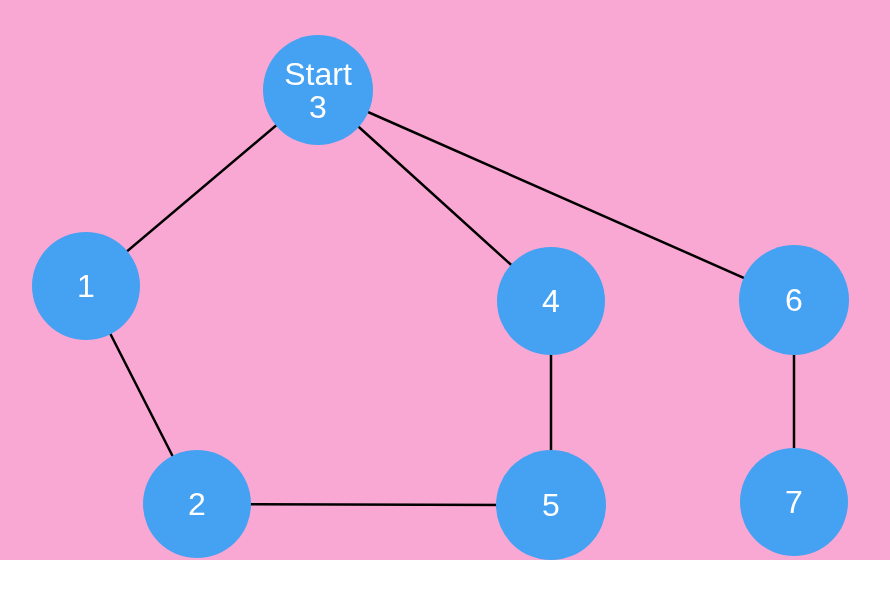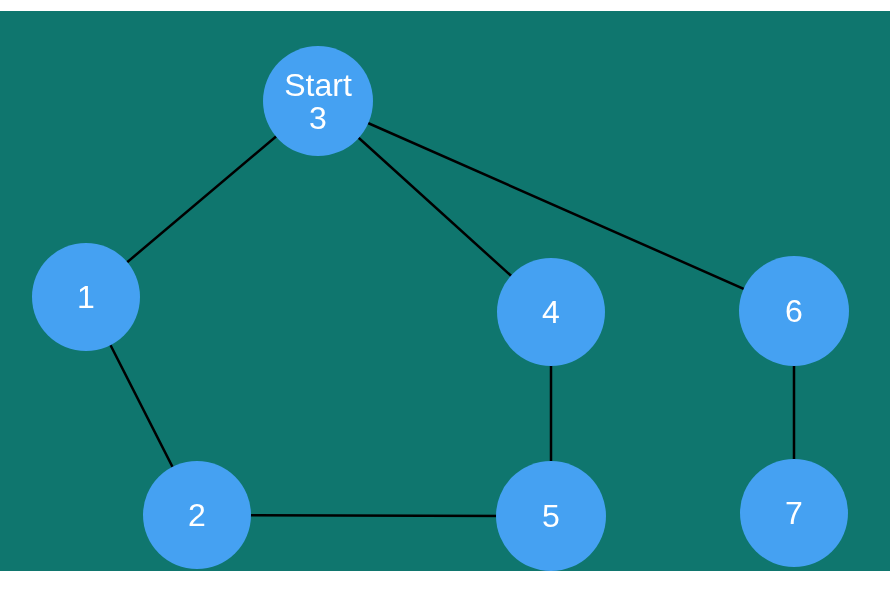--- a/index.html
+++ b/index.html
@@ -8,22 +8,21 @@
     width: 890px;
     height: 610px;
     background: #ffffff;
     overflow: hidden;
     font-family: "Liberation Sans", sans-serif;
   }
   #stage {
     position: relative;
     width: 890px;
     height: 560px;
-    background: #0f766e;
-    margin-top: 11px;
+    background: #f9a8d4;
   }
   svg#graph-svg {
     display: block;
     width: 890px;
     height: 610px;
   }
   .edge {
     stroke-linecap: round;
   }
   .node-label {

